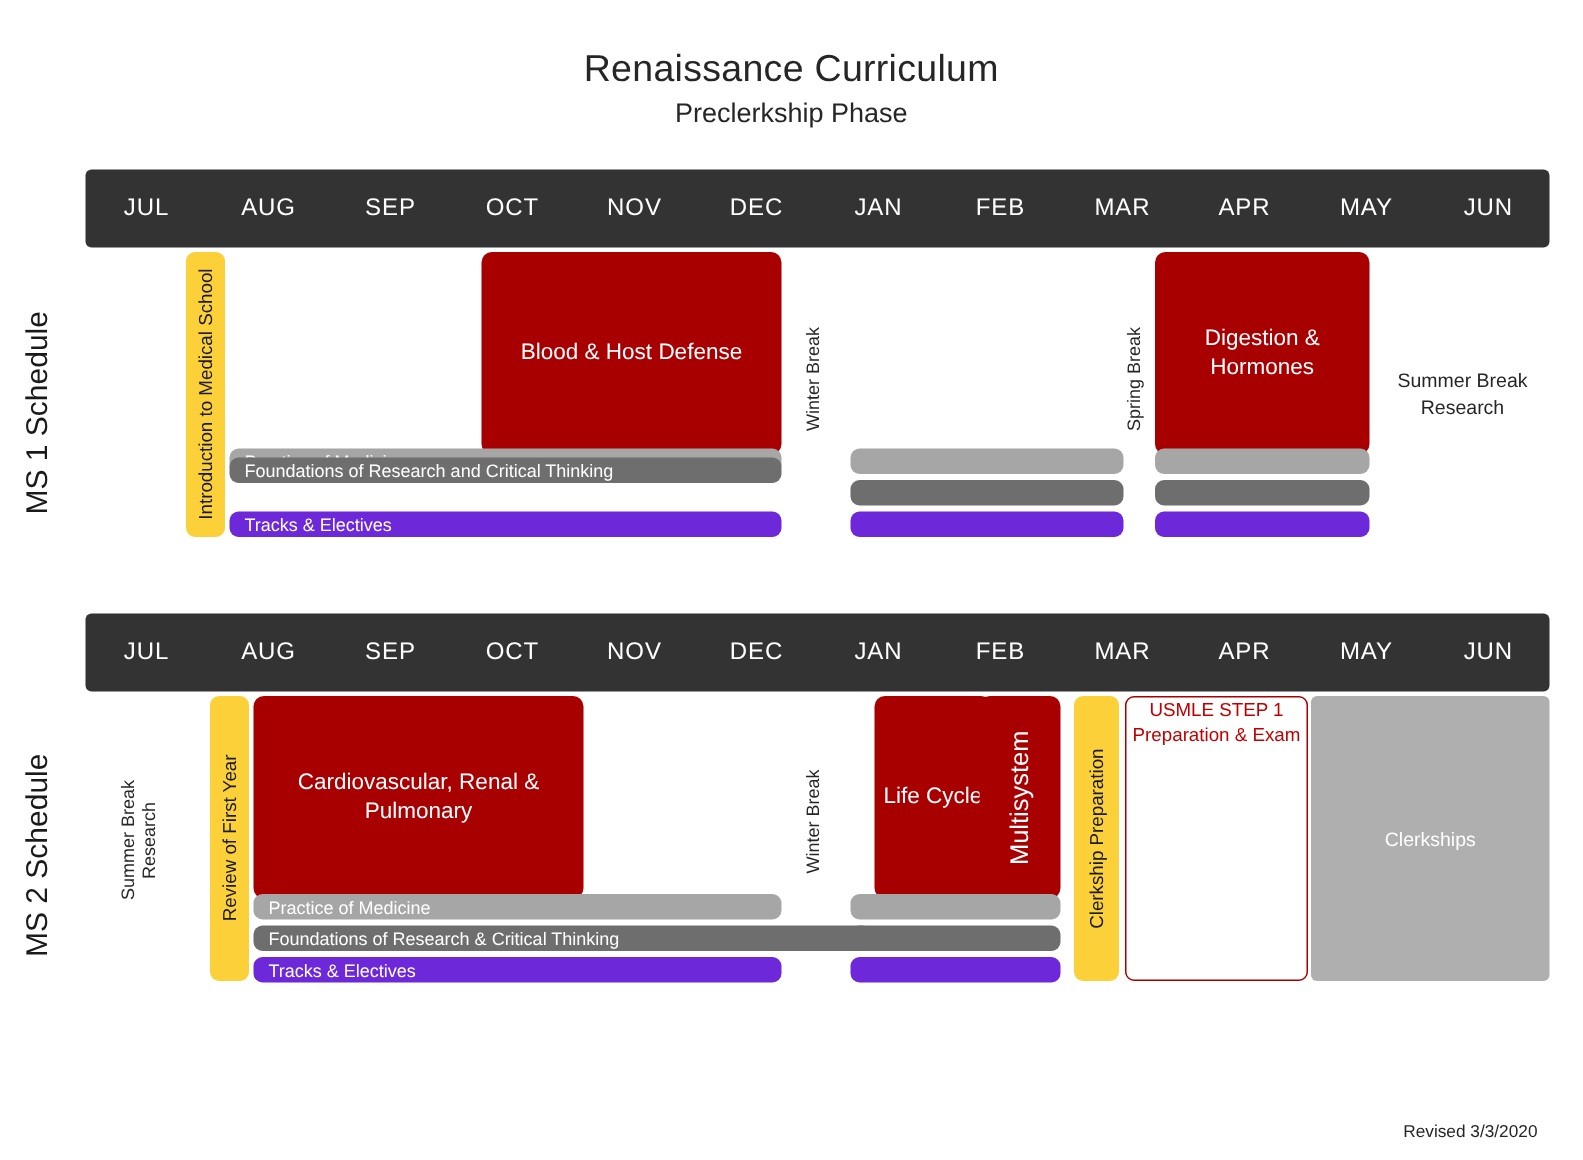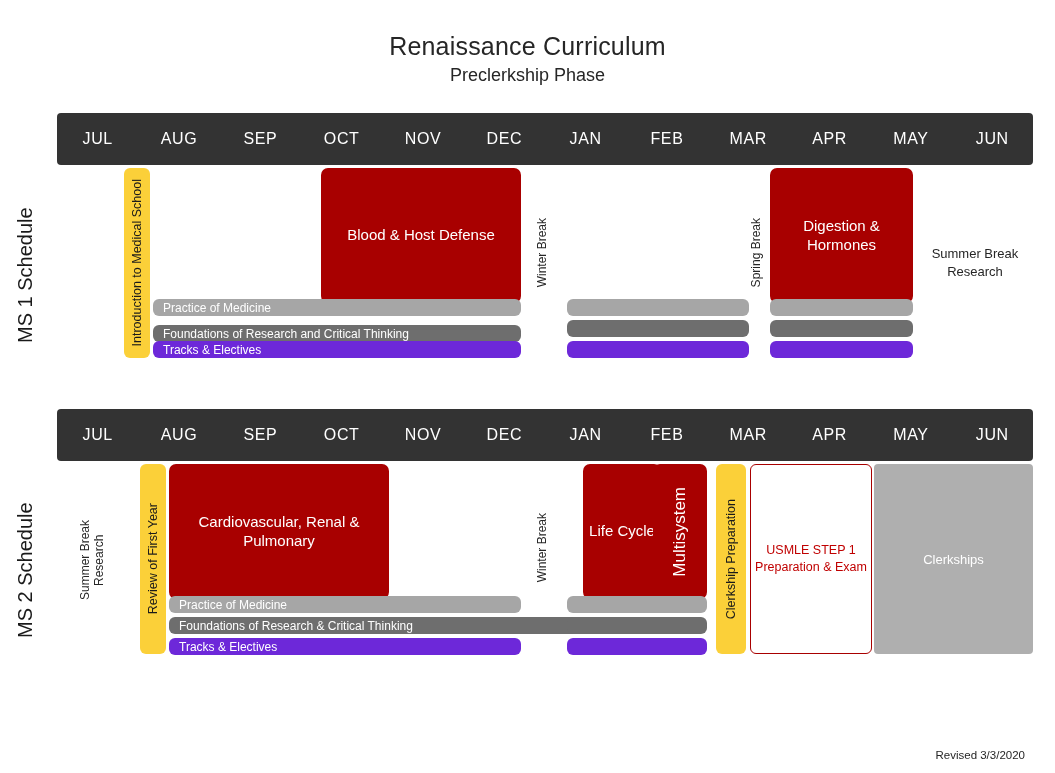--- a/index.html
+++ b/index.html
@@ -75,21 +75,21 @@
     white-space:nowrap;overflow:hidden;
   }
   .strip.l1{background:#A6A6A6;}
   .strip.l2{background:#6E6E6E;}
   .strip.l3{background:#6d28d9;}
 
   
   .usmle{
     position:absolute;box-sizing:border-box;
     background:#ffffff;border:1.6px solid #A80000;border-radius:6px;
-    display:flex;align-items:center;justify-content:center;text-align:center;
+    display:flex;align-items:flex-start;justify-content:center;text-align:center;
     color:#C00000;font-size:12.5px;line-height:1.35;
   }
   
   .clerk{
     position:absolute;box-sizing:border-box;
     background:#AFAFAF;border-radius:4px;
     display:flex;align-items:center;justify-content:center;
     color:#ffffff;font-size:13px;
   }
 
@@ -145,21 +145,21 @@
 
   <div class="blk course" style="left:770px;top:168px;width:143px;height:135px;">
     <span>Digestion &amp; Hormones</span>
   </div>
 
   <div class="hlabel" style="left:915px;top:240px;width:120px;height:46px;">
     <span><span>Summer Break</span><br><span>Research</span></span>
   </div>
 
   <div class="strip l1" style="left:153px;top:299px;width:368px;height:17px;">Practice of Medicine</div>
-  <div class="strip l2" style="left:153px;top:325px;width:368px;height:17px;">Foundations of Research and Critical Thinking</div>
+  <div class="strip l2" style="left:153px;top:305px;width:368px;height:17px;">Foundations of Research and Critical Thinking</div>
   <div class="strip l3" style="left:153px;top:341px;width:368px;height:17px;">Tracks &amp; Electives</div>
 
   <div class="strip l1" style="left:567px;top:299px;width:182px;height:17px;"></div>
   <div class="strip l2" style="left:567px;top:320px;width:182px;height:17px;"></div>
   <div class="strip l3" style="left:567px;top:341px;width:182px;height:17px;"></div>
 
   <div class="strip l1" style="left:770px;top:299px;width:143px;height:17px;"></div>
   <div class="strip l2" style="left:770px;top:320px;width:143px;height:17px;"></div>
   <div class="strip l3" style="left:770px;top:341px;width:143px;height:17px;"></div>
 

